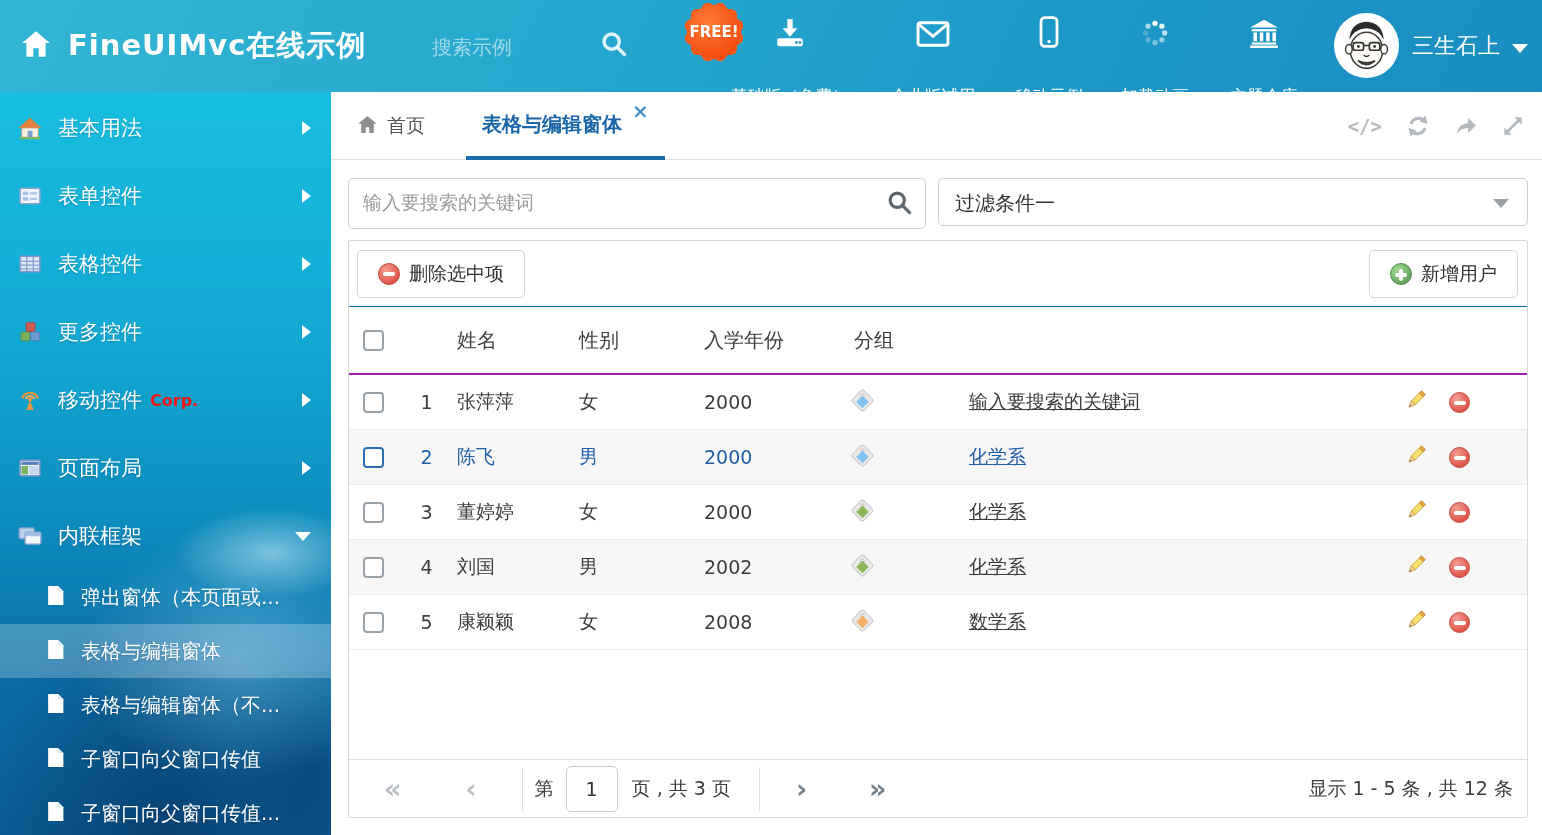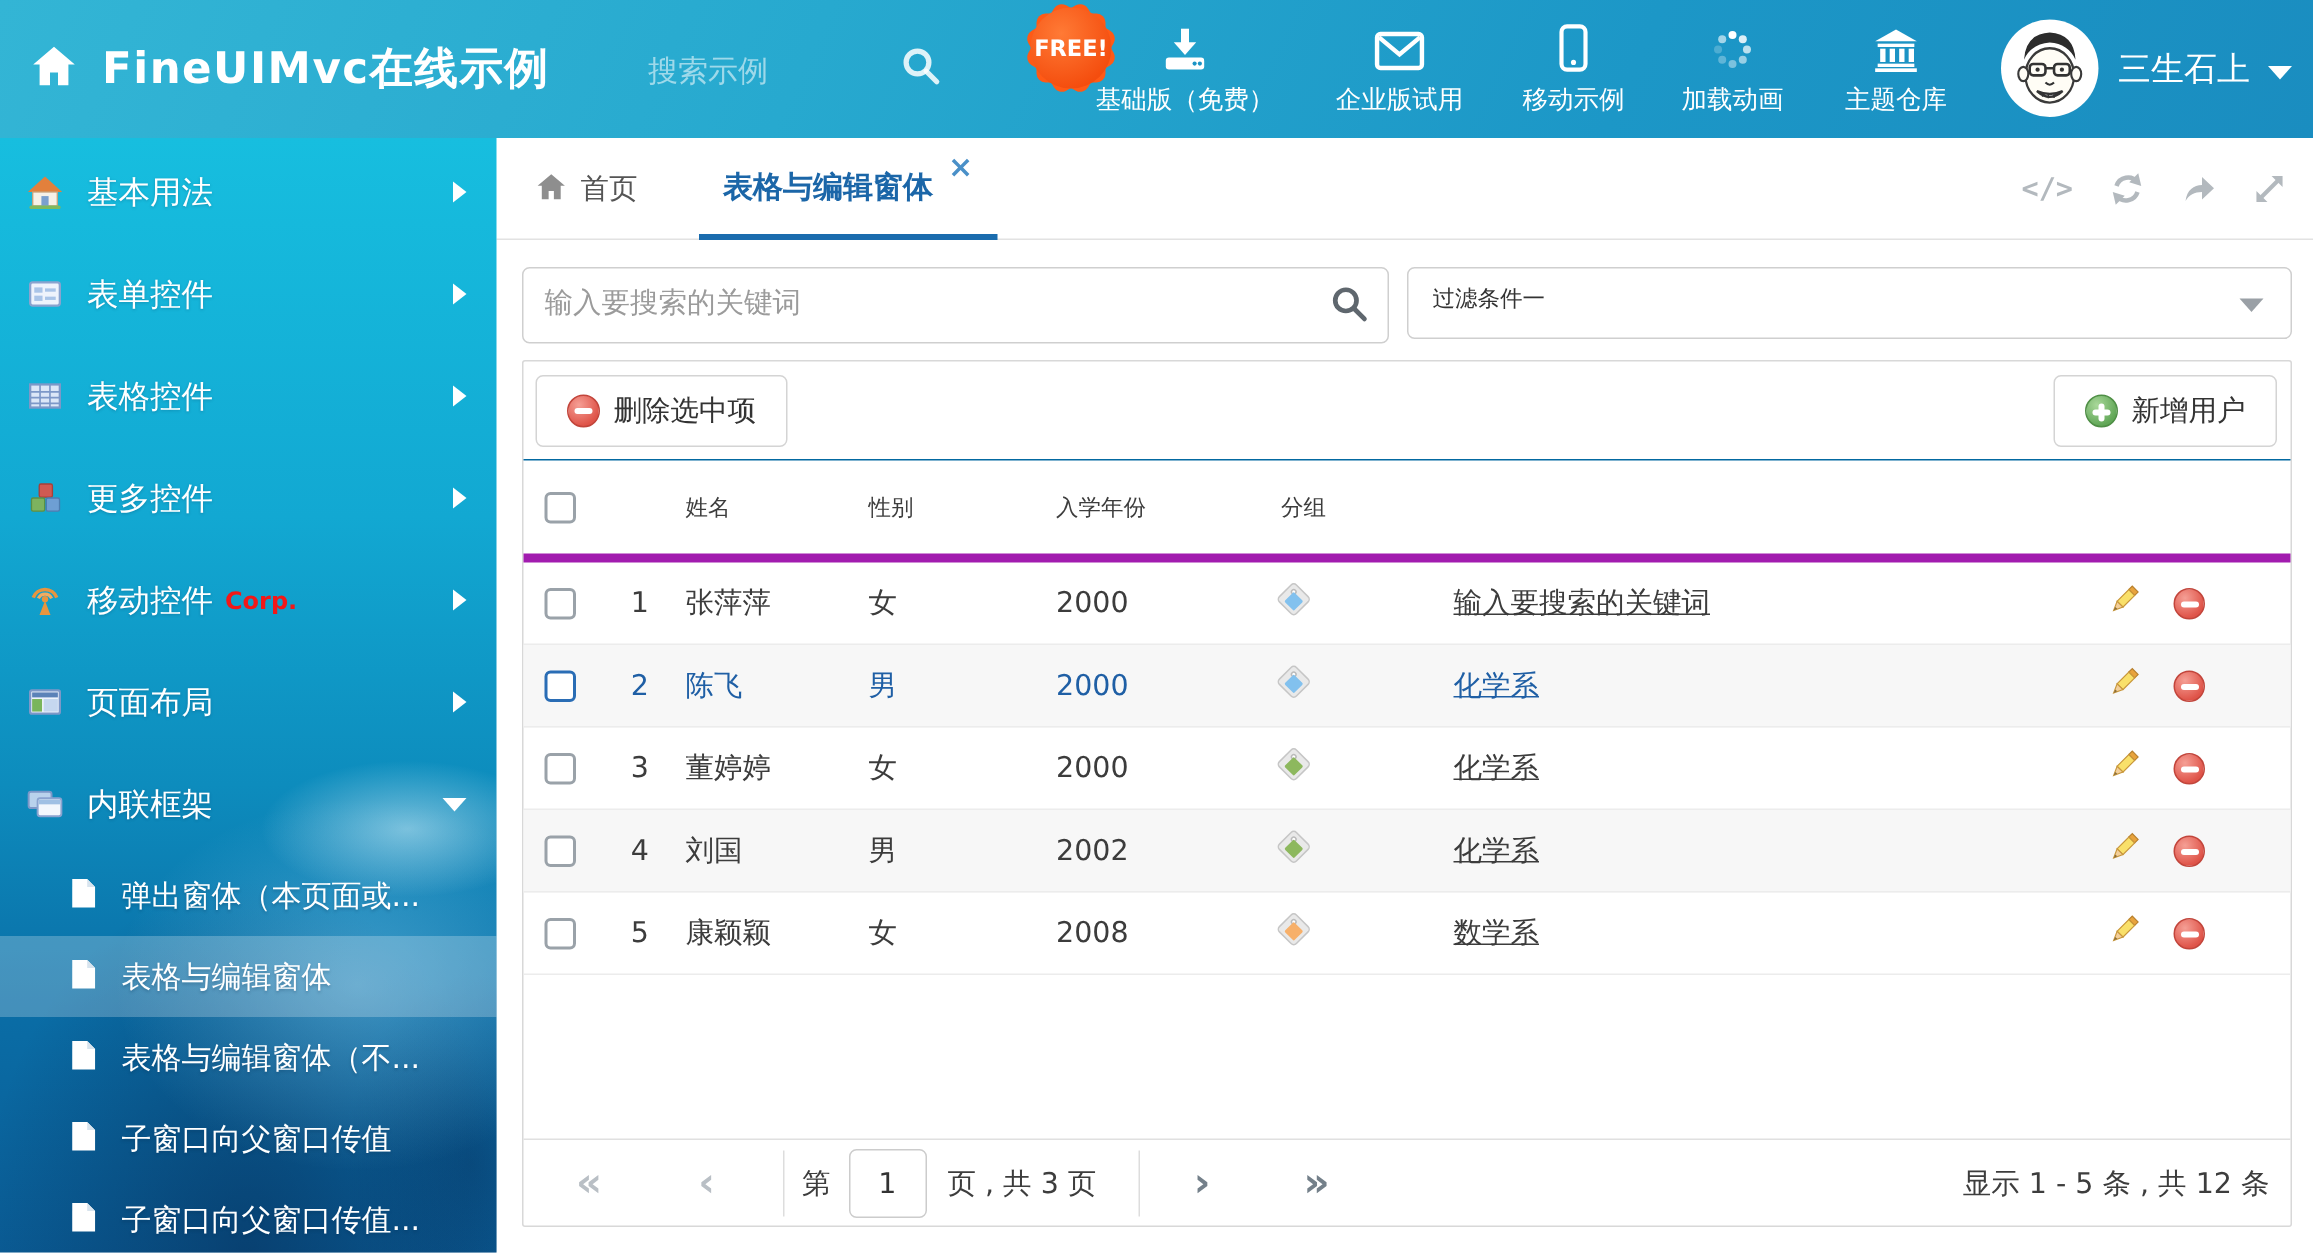--- a/index.html
+++ b/index.html
@@ -12,21 +12,21 @@
   .brand-title { color:#fff; font-size:29px; font-weight:bold; margin-left:16px; letter-spacing:1px; }
   .hdr-search-ph { position:absolute; left:432px; top:34px; color:rgba(255,255,255,0.55); font-size:20px; }
   .hdr-search-ic { position:absolute; left:600px; top:30px; }
   .free-badge { position:absolute; left:684px; top:2px; width:60px; height:60px; }
   .free-sq { position:absolute; left:7px; top:7px; width:46px; height:46px; background:#ff5a16; border-radius:6px; }
   .free-sq.r30 { transform:rotate(30deg); } .free-sq.r60 { transform:rotate(60deg); }
   .free-circle { position:absolute; left:3px; top:3px; width:54px; height:54px; border-radius:50%;
     background:radial-gradient(circle at 38% 32%,#ff7a35,#f44d0e 75%); display:flex; align-items:center; justify-content:center;
     color:#fff; font-weight:bold; font-size:15px; }
   .hnav-item { position:absolute; top:16px; width:160px; transform:translateX(-50%);
-    display:flex; flex-direction:column; align-items:center; cursor:pointer; }
+    display:flex; flex-direction:column; align-items:center; cursor:pointer;gap:30px; }
   .hnav-icon { height:32px; display:flex; align-items:flex-end; justify-content:center; }
   .hnav-label { color:#fff; font-size:17px; margin-top:7px; white-space:nowrap; }
   .avatar { position:absolute; left:1334px; top:13px; width:65px; height:65px; border-radius:50%; background:#fff; overflow:hidden; border:2px solid rgba(255,255,255,0.8); }
   .user-box { position:absolute; left:1412px; top:0; height:92px; display:flex; align-items:center; cursor:pointer; }
   .user-name { color:#fff; font-size:22px; }
   .caret-down-w { width:0; height:0; border-left:8px solid transparent; border-right:8px solid transparent; border-top:9px solid #fff; margin-left:12px; margin-top:4px; }
 
   
   .sidebar { position:absolute; left:0; top:92px; width:331px; bottom:0;
     background:
@@ -57,37 +57,37 @@
   .tab-close { color:#4a90c8; font-size:20px; font-weight:bold; position:relative; top:-13px; margin-left:10px; cursor:pointer; line-height:1; }
   .tab-tools { position:absolute; right:18px; top:0; height:68px; display:flex; align-items:center; gap:24px; }
   .ttool { cursor:pointer; display:flex; align-items:center; }
   .code-glyph { font-family:"DejaVu Sans Mono","Liberation Mono",monospace; font-weight:bold; font-size:19px; color:#b3b9be; }
 
   .search-row-input { position:absolute; left:17px; top:86px; width:578px; height:51px; border:1px solid #cfcfcf; border-radius:5px; background:#fff; }
   .search-row-input input { position:absolute; left:14px; top:0; width:520px; height:46px; border:none; outline:none; font-size:19px; color:#333; font-family:inherit; background:transparent; }
   .search-row-input input::placeholder { color:#9b9b9b; }
   .in-search-ic { position:absolute; right:12px; top:10px; cursor:pointer; }
   .filter-dd { position:absolute; left:607px; top:86px; width:590px; height:48px; border:1px solid #cfcfcf; border-radius:5px; background:#fff; cursor:pointer; }
-  .filter-val { position:absolute; left:16px; top:11px; font-size:15px; color:#333; }
+  .filter-val { position:absolute; left:16px; top:11px; font-size:20px; color:#333; }
   .dd-caret { position:absolute; right:18px; top:20px; width:0; height:0; border-left:8px solid transparent; border-right:8px solid transparent; border-top:9px solid #9aa0a6; }
 
   .grid-panel { position:absolute; left:17px; top:148px; width:1180px; height:578px; border:1px solid #d8d8d8; border-radius:2px; background:#fff; }
   .g-toolbar { position:relative; height:66px; border-bottom:1px solid #0369a1; }
   .btn { position:absolute; top:9px; height:48px; background:#fff; border:1px solid #d4d4d4; border-radius:5px; display:flex; align-items:center; gap:9px; padding:0 20px; font-size:19px; color:#333; cursor:pointer; }
   .btn-del { left:8px; }
   .btn-add { right:9px; }
   .ico-minus, .ico-plus { width:22px; height:22px; border-radius:50%; position:relative; flex:0 0 auto; }
   .ico-minus { background:radial-gradient(circle at 35% 30%,#f59f95,#df5449 72%); border:1px solid #c2453b; }
   .ico-minus::after { content:""; position:absolute; left:4px; top:8px; width:12px; height:4px; background:#fff; border-radius:2px; }
   .ico-plus { background:radial-gradient(circle at 35% 30%,#a9d89a,#61a757 72%); border:1px solid #4f8f46; }
   .ico-plus::before { content:""; position:absolute; left:4px; top:9px; width:12px; height:4px; background:#fff; border-radius:2px; }
   .ico-plus::after { content:""; position:absolute; left:8px; top:5px; width:4px; height:12px; background:#fff; border-radius:2px; }
 
   .thead, .trow { display:flex; align-items:center; }
-  .thead { height:68px; border-bottom:6px solid #a21caf; font-size:15px; color:#3d3d3d; }
+  .thead { height:68px; border-bottom:2px solid #a21caf; font-size:20px; color:#3d3d3d; }
   .trow { height:55px; border-bottom:1px solid #ececec; font-size:19px; color:#3c3c3c; }
   .trow.stripe { background:#f7f7f7; }
   .trow.sel { color:#1f5fa5; }
   .trow.sel a { color:#1f5fa5; }
   .c-check { width:60px; padding-left:14px; }
   .cb { display:block; width:21px; height:21px; border:2px solid #9aa2a9; border-radius:4px; background:#fff; cursor:pointer; }
   .trow.sel .cb { border-color:#2a6db5; }
   .c-num { width:35px; text-align:center; }
   .c-name { width:122px; padding-left:13px; }
   .c-gender { width:125px; padding-left:13px; }

